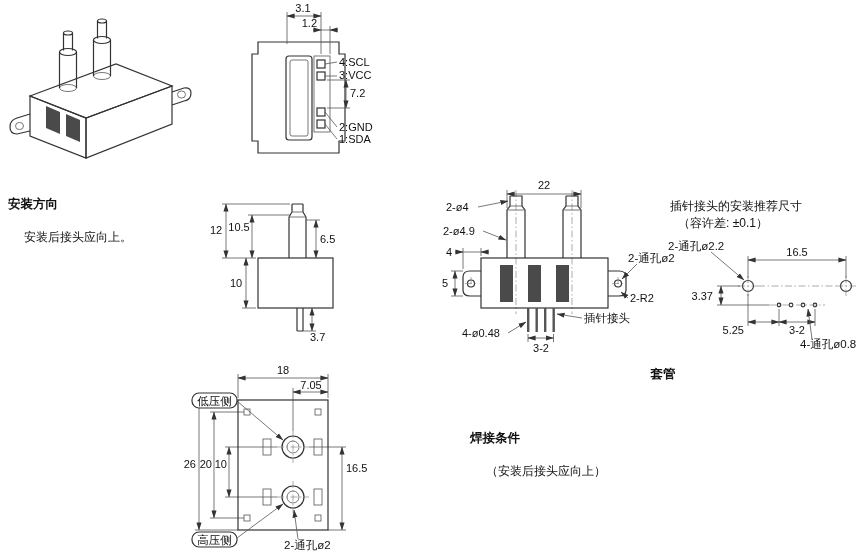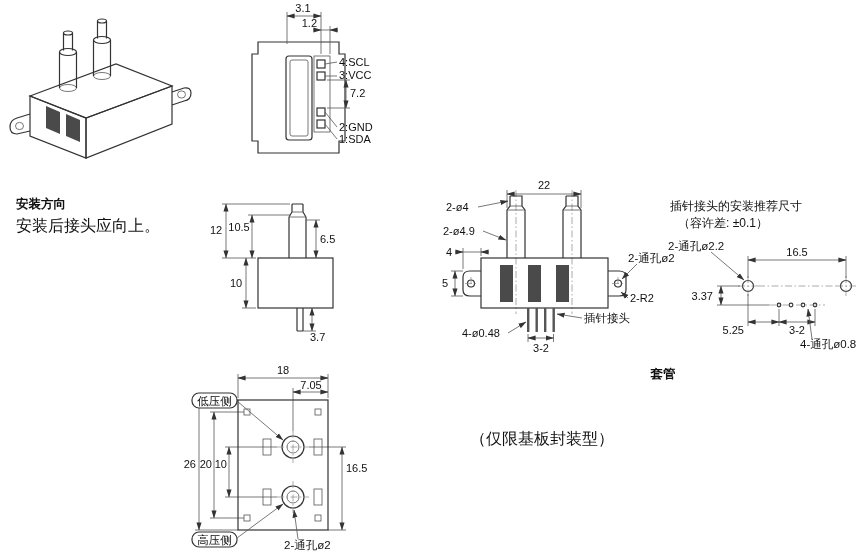--- a/index.html
+++ b/index.html
@@ -12,21 +12,21 @@
   .ln{stroke:#333;stroke-width:1.2;fill:none;stroke-linejoin:miter;}
   .lnw{stroke:#333;stroke-width:1.2;fill:#fff;}
   .tn{stroke:#555;stroke-width:0.8;fill:none;}
   .dim{stroke:#555;stroke-width:0.8;fill:none;marker-start:url(#arr);marker-end:url(#arr);}
   .ldr{stroke:#555;stroke-width:0.8;fill:none;marker-end:url(#arr);}
   .cl{stroke:#888;stroke-width:0.7;fill:none;stroke-dasharray:7 2.5 1.5 2.5;}
   .slot{fill:#4a4a4a;stroke:none;}
   .pinf{fill:#555;stroke:none;}
   .note{position:absolute;}
   .note .note-title{font-size:12.5px;font-weight:700;margin:0 0 4px 0;}
-  .note .note-line{font-size:16px;line-height:17px;margin:0;}
+  .note .note-line{font-size:12px;line-height:17px;margin:16px;}
 </style>
 </head>
 <body>
 
 <svg id="drawing" width="860" height="554" viewBox="0 0 860 554" xmlns="http://www.w3.org/2000/svg">
   <defs>
     <marker id="arr" viewBox="0 0 10 8" refX="9.5" refY="4" markerWidth="10" markerHeight="8" orient="auto-start-reverse">
       <path d="M0,0.8 L10,4 L0,7.2 Z" fill="#333"></path>
     </marker>
   </defs>
@@ -250,24 +250,25 @@
     <text class="cnl" x="214.5" y="404.5" text-anchor="middle">低压侧</text>
     <path class="ldr" d="M237,538 L283,504"></path>
     <rect class="lnw" x="192" y="532" width="45" height="15" rx="7"></rect>
     <text class="cnl" x="214.5" y="543.5" text-anchor="middle">高压侧</text>
 
     <path class="ldr" d="M298,539 L294,510"></path>
     <text class="cnl" x="284" y="549">2-通孔ø2</text>
   </g>
 </svg>
 
-<div class="note" style="left:16px;top:196px;width:190px;">
+<div class="note" style="left:8px;top:196px;width:190px;">
   <p class="note-title">安装方向</p>
   <p class="note-line">安装后接头应向上。</p>
 </div>
 
 <div class="note" style="left:470px;top:366px;width:386px;text-align:center;">
   <p class="note-title">套管</p>
 </div>
 
 <div class="note" style="left:470px;top:430px;width:386px;">
-  <p class="note-line">（仅限基板封装型）</p>
+  <p class="note-title">焊接条件</p>
+  <p class="note-line">（安装后接头应向上）</p>
 </div>
 
 </body></html>

